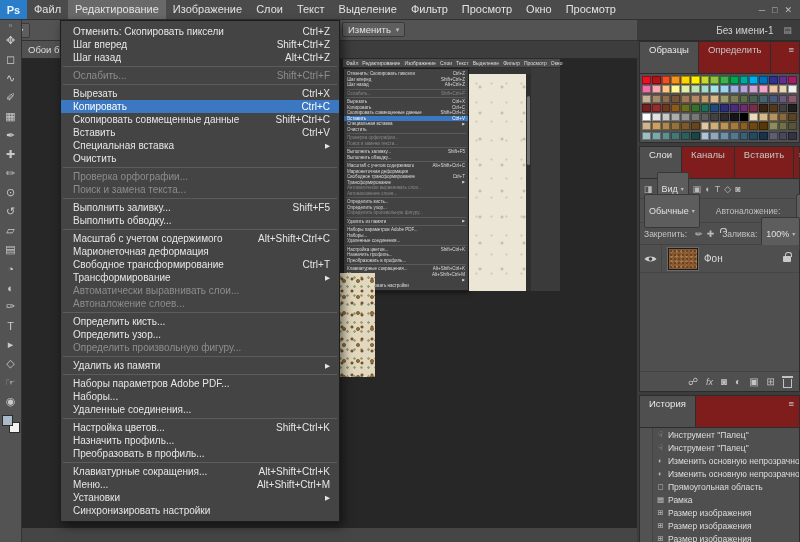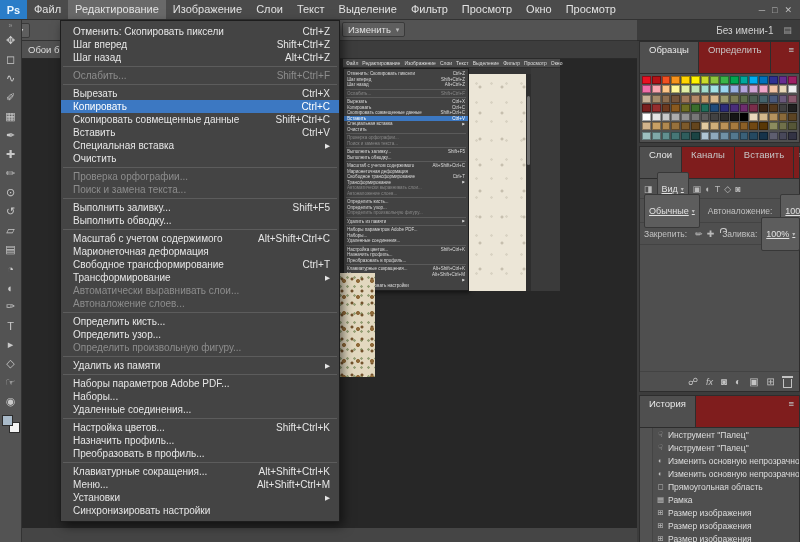--- a/index.html
+++ b/index.html
@@ -85,24 +85,24 @@
 .panel-tabs{height:32px;background:#7f1d1d;display:flex;align-items:stretch;font-size:9.5px;color:#c6c6c6;border-bottom:1px solid #2d2d2d;flex:none;}
 .panel-tab{padding:0 9px;line-height:16px;border-right:1px solid #2d2d2d;white-space:nowrap;}
 .panel-tab.active{background:#4f4f4f;color:#e8e8e8;}
 .panel-menu-icon{margin-left:auto;padding:0 5px;line-height:16px;color:#bbb;}
 
 .swatches-grid{padding:2px;display:grid;grid-template-columns:repeat(16,1fr);gap:1px;height:68px;overflow:hidden;}
 .swatch{height:8px;border:1px solid rgba(0,0,0,.35);}
 
 .layers-panel{height:246px;flex:none;}
 .filter-row{height:20px;display:flex;align-items:center;gap:4px;padding:0 4px;border-bottom:1px solid #434343;font-size:9px;color:#c9c9c9;flex:none;}
-.mini-dd{display:inline-flex;align-items:center;gap:3px;background:#5d5d5d;border:1px solid #383838;border-radius:2px;height:14px;padding:16px 4px;font-size:9px;color:#e0e0e0;white-space:nowrap;text-decoration:underline;}
+.mini-dd{display:inline-flex;align-items:center;gap:3px;background:#5d5d5d;border:1px solid #383838;border-radius:2px;height:14px;padding:16px 4px;font-size:9px;color:#e0e0e0;white-space:nowrap;}
 .mini-dd .arr{font-size:6px;color:#bbb;}
 .icon-sm{font-size:9px;color:#b9b9b9;}
-.blend-row{height:24px;display:flex;align-items:center;gap:8px;padding:0 4px;border-bottom:1px solid #434343;flex:none;}
+.blend-row{height:24px;display:flex;align-items:center;gap:16px;padding:0 4px;border-bottom:1px solid #434343;flex:none;}
 .lock-row{height:22px;display:flex;align-items:center;gap:4px;padding:0 4px;border-bottom:1px solid #434343;flex:none;}
 .lbl{font-size:8.5px;color:#c2c2c2;white-space:nowrap;}
 .layers-list{flex:1;overflow:hidden;}
 .layer-row{height:28px;display:flex;align-items:center;border-bottom:1px solid #454545;font-size:10px;color:#dcdcdc;background:#4f4f4f;}
 .layer-row.selected{background:#4d5c74;color:#fff;}
 .eye-col{width:22px;align-self:stretch;border-right:1px solid #454545;display:flex;align-items:center;justify-content:center;flex:none;}
 .thumb{width:30px;height:22px;margin:0 6px;border:1px solid #1c1c1c;box-shadow:0 0 0 1px #6a6a6a;flex:none;}
 .thumb-floral{background-color:#e9e2d0;background-image:radial-gradient(circle,#9aa08f 1px,transparent 1.6px),radial-gradient(circle,#b08a5a 1px,transparent 1.4px);background-size:8px 7px,11px 9px;}
 .thumb-rust{background-color:#8a5a33;background-image:radial-gradient(circle,#6e4322 1px,transparent 1.4px),radial-gradient(circle,#a77a4a 1px,transparent 1.3px);background-size:4px 4px,5px 5px;}
 .layer-name{flex:1;white-space:nowrap;overflow:hidden;}
@@ -663,20 +663,31 @@
         <span class="icon-sm">✏</span>
         <span class="icon-sm">✚</span>
         <span class="lock-icon" style="margin-top:3px;"></span>
         <span class="lbl" style="margin-left:auto;">Заливка:</span>
         <span class="mini-dd">
           <span>100%</span>
           <span class="arr">▾</span>
         </span>
       </div>
       <div class="layers-list">
+          <div class="layer-row">
+            <div class="eye-col">
+              <svg width="13" height="8" viewBox="0 0 13 8">
+                <path d="M.5 4C3 .7 10 .7 12.5 4 10 7.3 3 7.3 .5 4Z" fill="#cfcfcf"></path>
+                <circle cx="6.5" cy="4" r="1.8" fill="#3c3c3c"></circle>
+              </svg>
+            </div>
+            <div class="thumb thumb-rust"></div>
+            <span class="layer-name">Фон</span>
+            <span class="lock-icon row-lock"></span>
+          </div>
         </div>
       <div class="lay​ers-footer layers-footer">
         <span>☍</span>
         <span class="fx-label">fx</span>
         <span>◙</span>
         <span>◐</span>
         <span>▣</span>
         <span>⊞</span>
         <span class="trash-icon"></span>
       </div>

